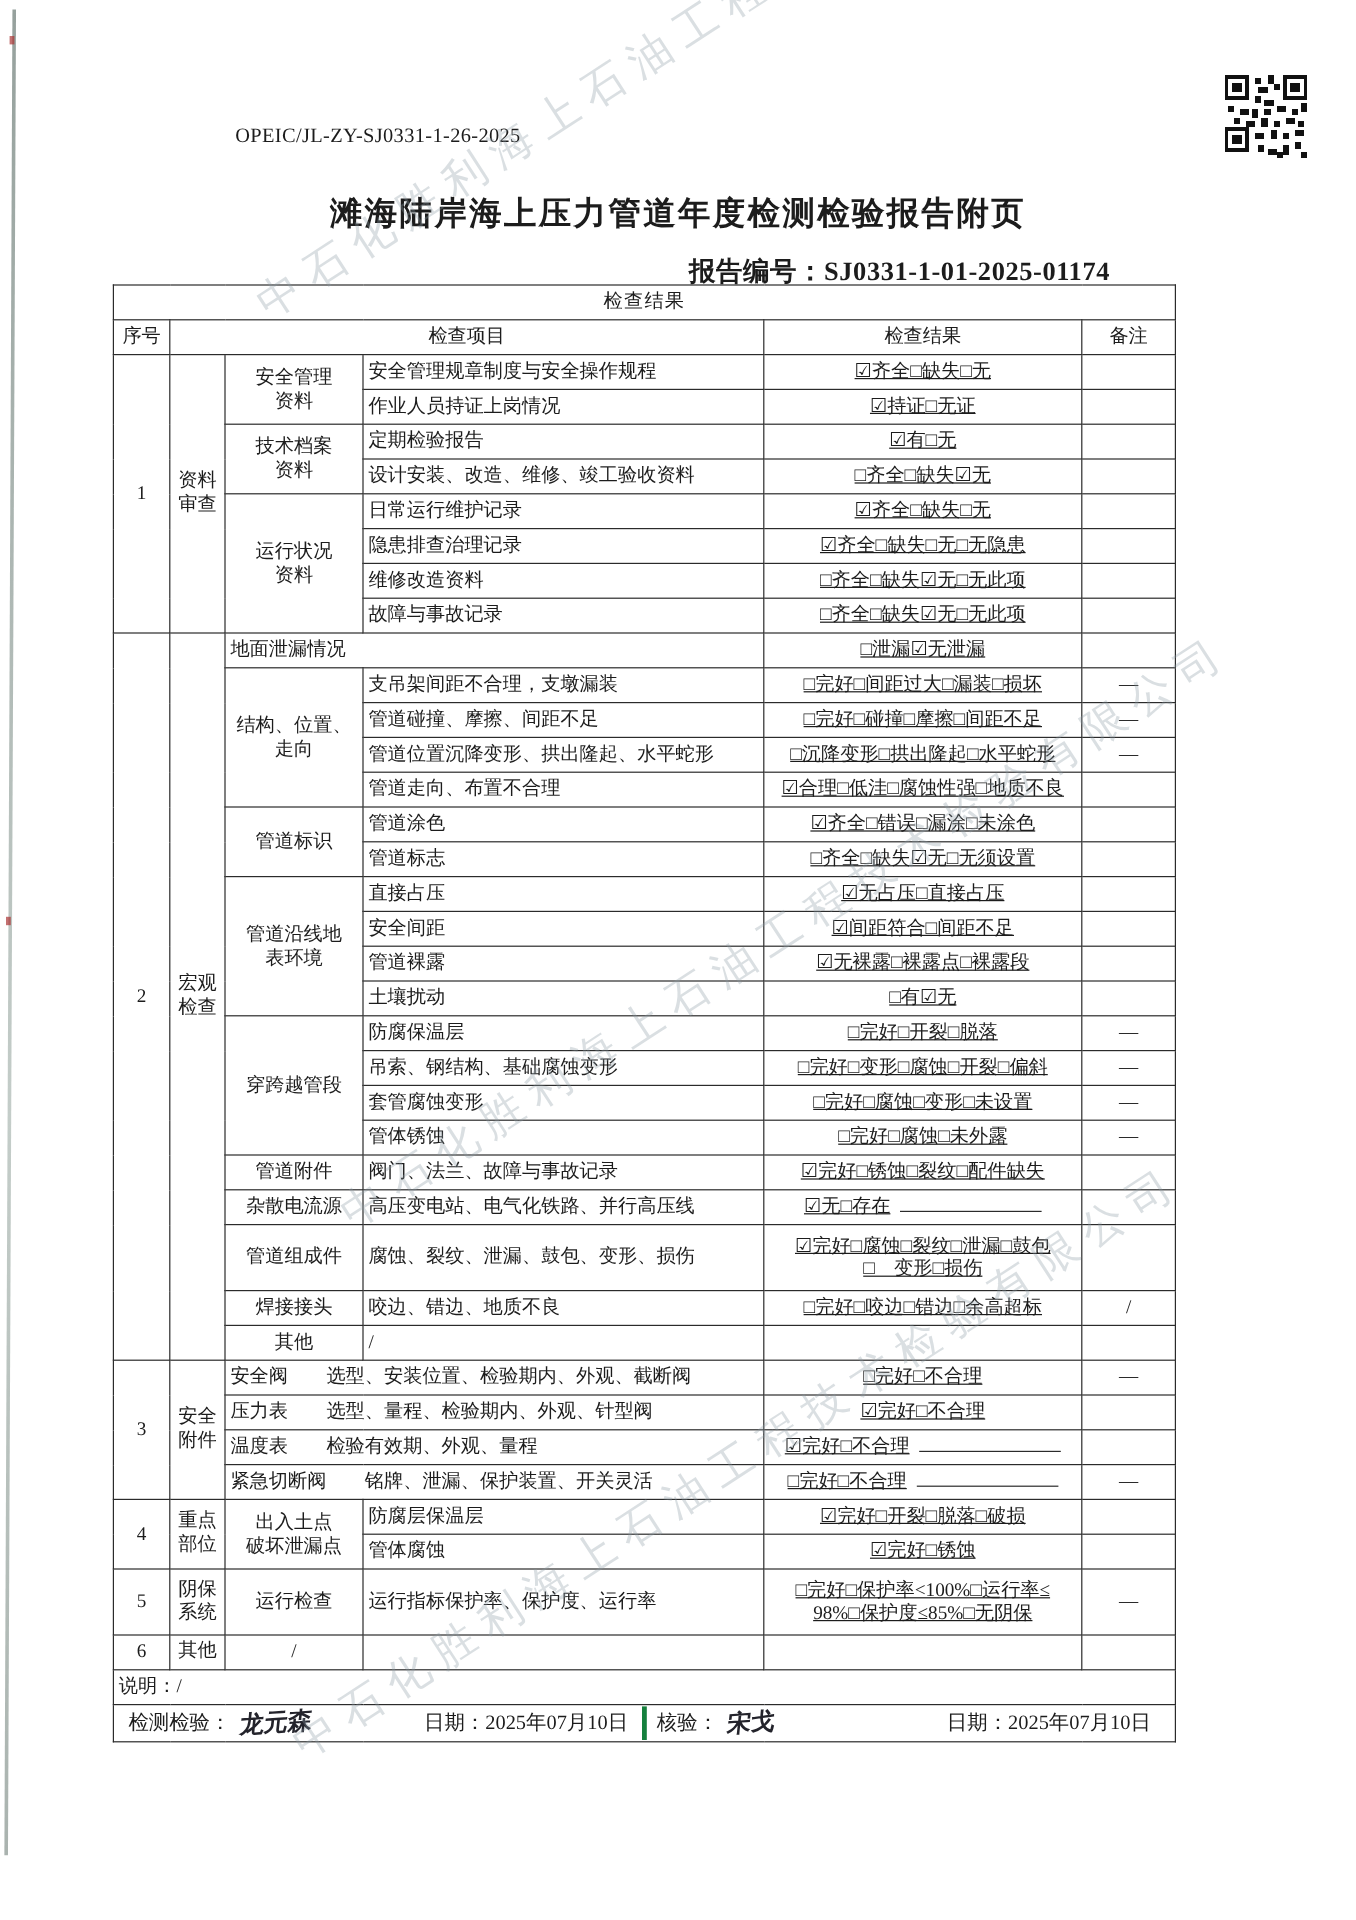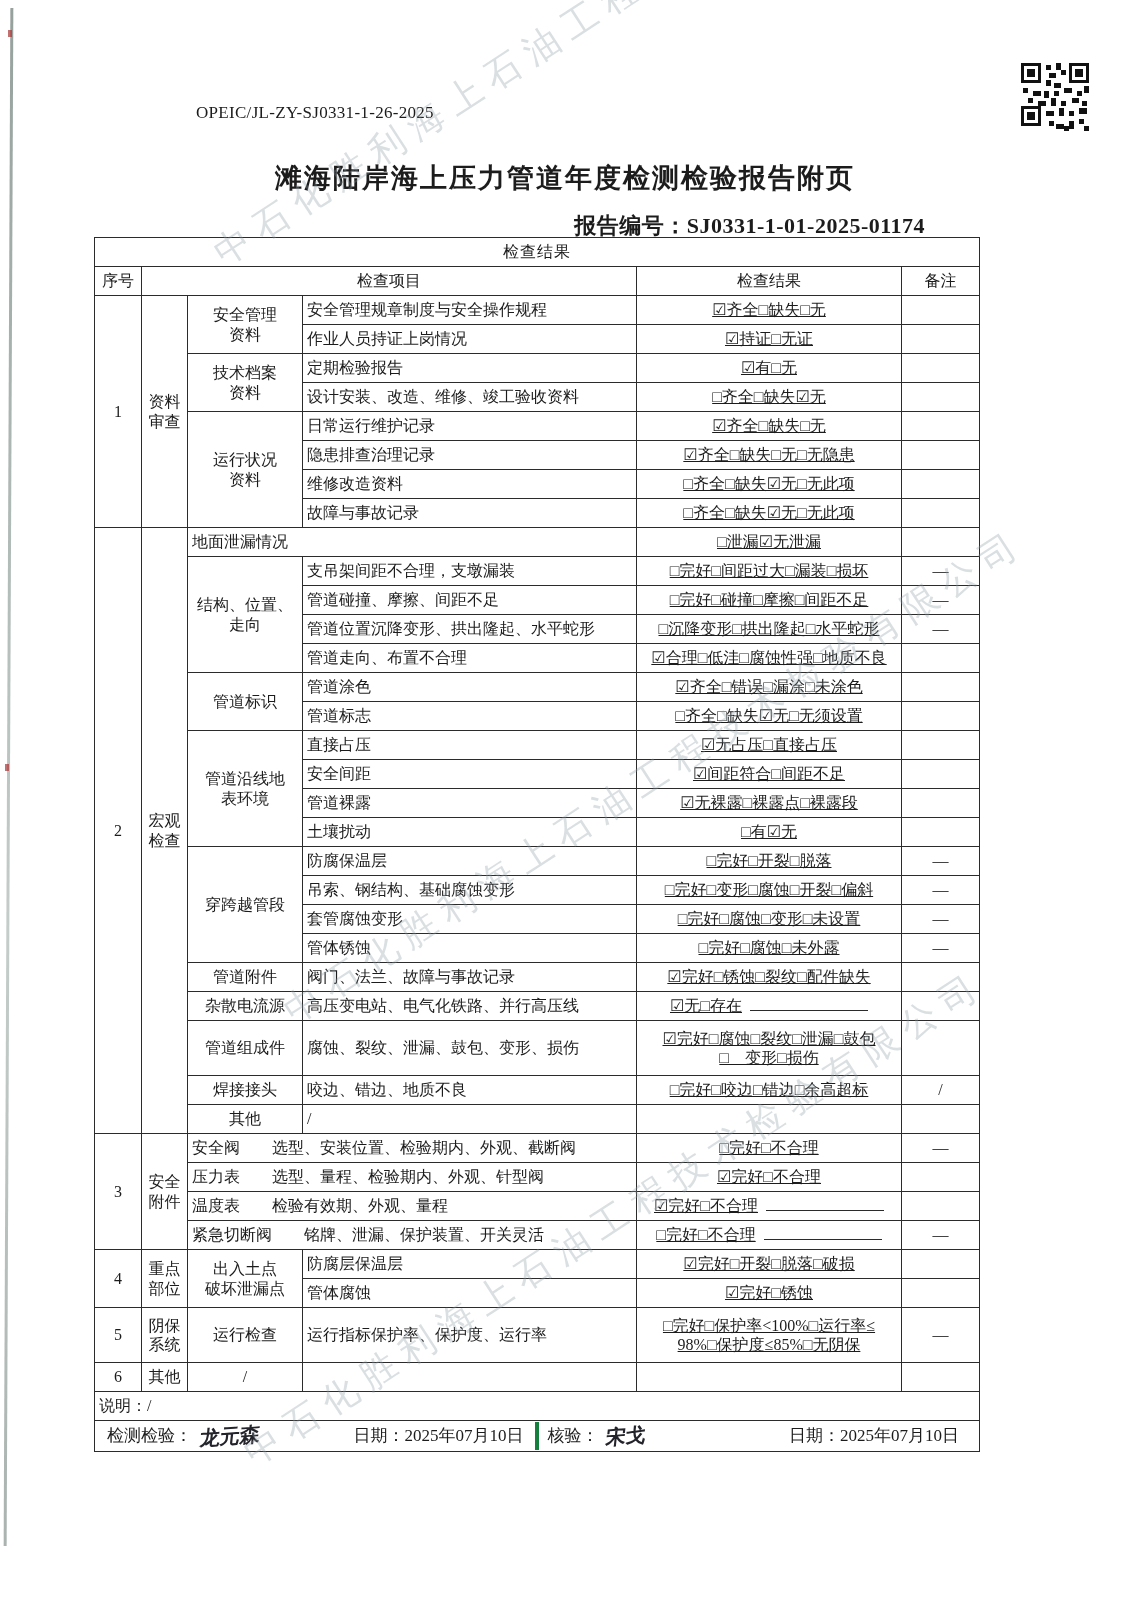--- a/index.html
+++ b/index.html
@@ -17,21 +17,21 @@
     font-size:27px;font-weight:bold;letter-spacing:2px;}
   .report-no{position:absolute;top:211px;right:205px;font-size:22px;font-weight:bold;letter-spacing:.5px;}
 
   table.main{position:absolute;left:94px;top:237px;width:885px;border-collapse:collapse;
     table-layout:fixed;background:transparent;}
   table.main td{border:1px solid #2b2b2b;padding:1px 4px;font-size:16px;line-height:1.2;
     height:26px;overflow:hidden;vertical-align:middle;}
   td.t-title{text-align:center;font-size:17px;height:28px;letter-spacing:1px;}
   td.h{text-align:center;font-size:17px;height:28px;border-radius:10px;}
   td.c-no{text-align:center;}
-  td.c-cat{text-align:center;padding:1px 2px;}
+  td.c-cat{text-align:center;padding:1px 2px;font-family:Liberation Mono, monospace;}
   td.c-sub{text-align:center;white-space:pre-line;}
   td.c-item{text-align:left;white-space:pre-line;padding-left:6px;}
   td.c-res{text-align:center;font-size:15px;white-space:pre-line;padding-left:5px;text-decoration:underline;}
   td.c-rem{text-align:center;font-size:16px;}
   tr.tall td{height:52px;}
   .fill-line{display:inline-block;width:118px;height:13px;margin-left:8px;
     border-bottom:1.5px solid #2b2b2b;vertical-align:baseline;}
   td.note-cell{height:64px;vertical-align:top;font-size:17px;padding:6px 8px;}
   td.footer-cell{padding:0;height:44px;}
   .footer-wrap{display:flex;height:28px;align-items:stretch;}

